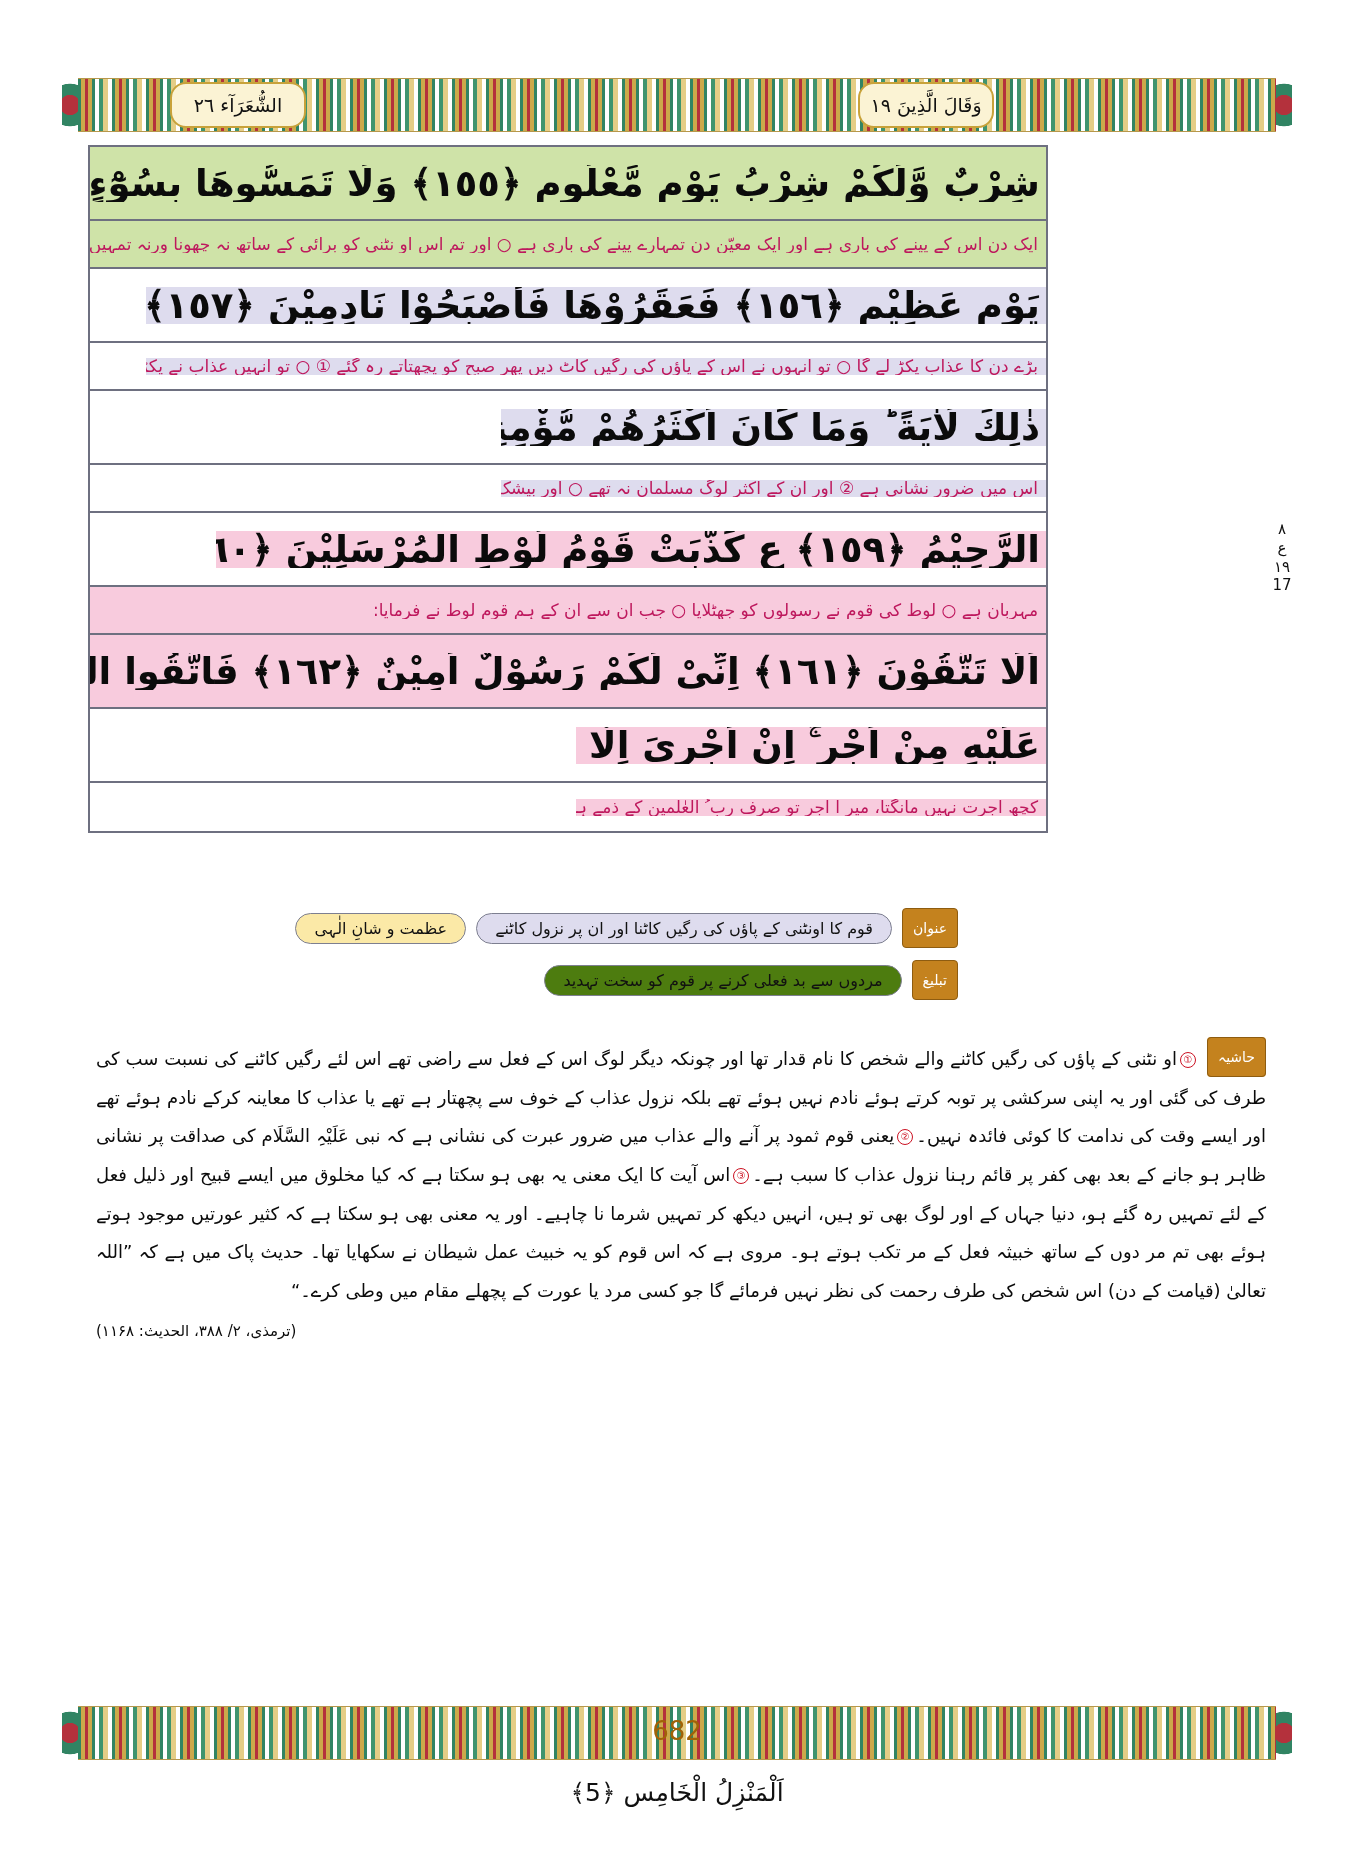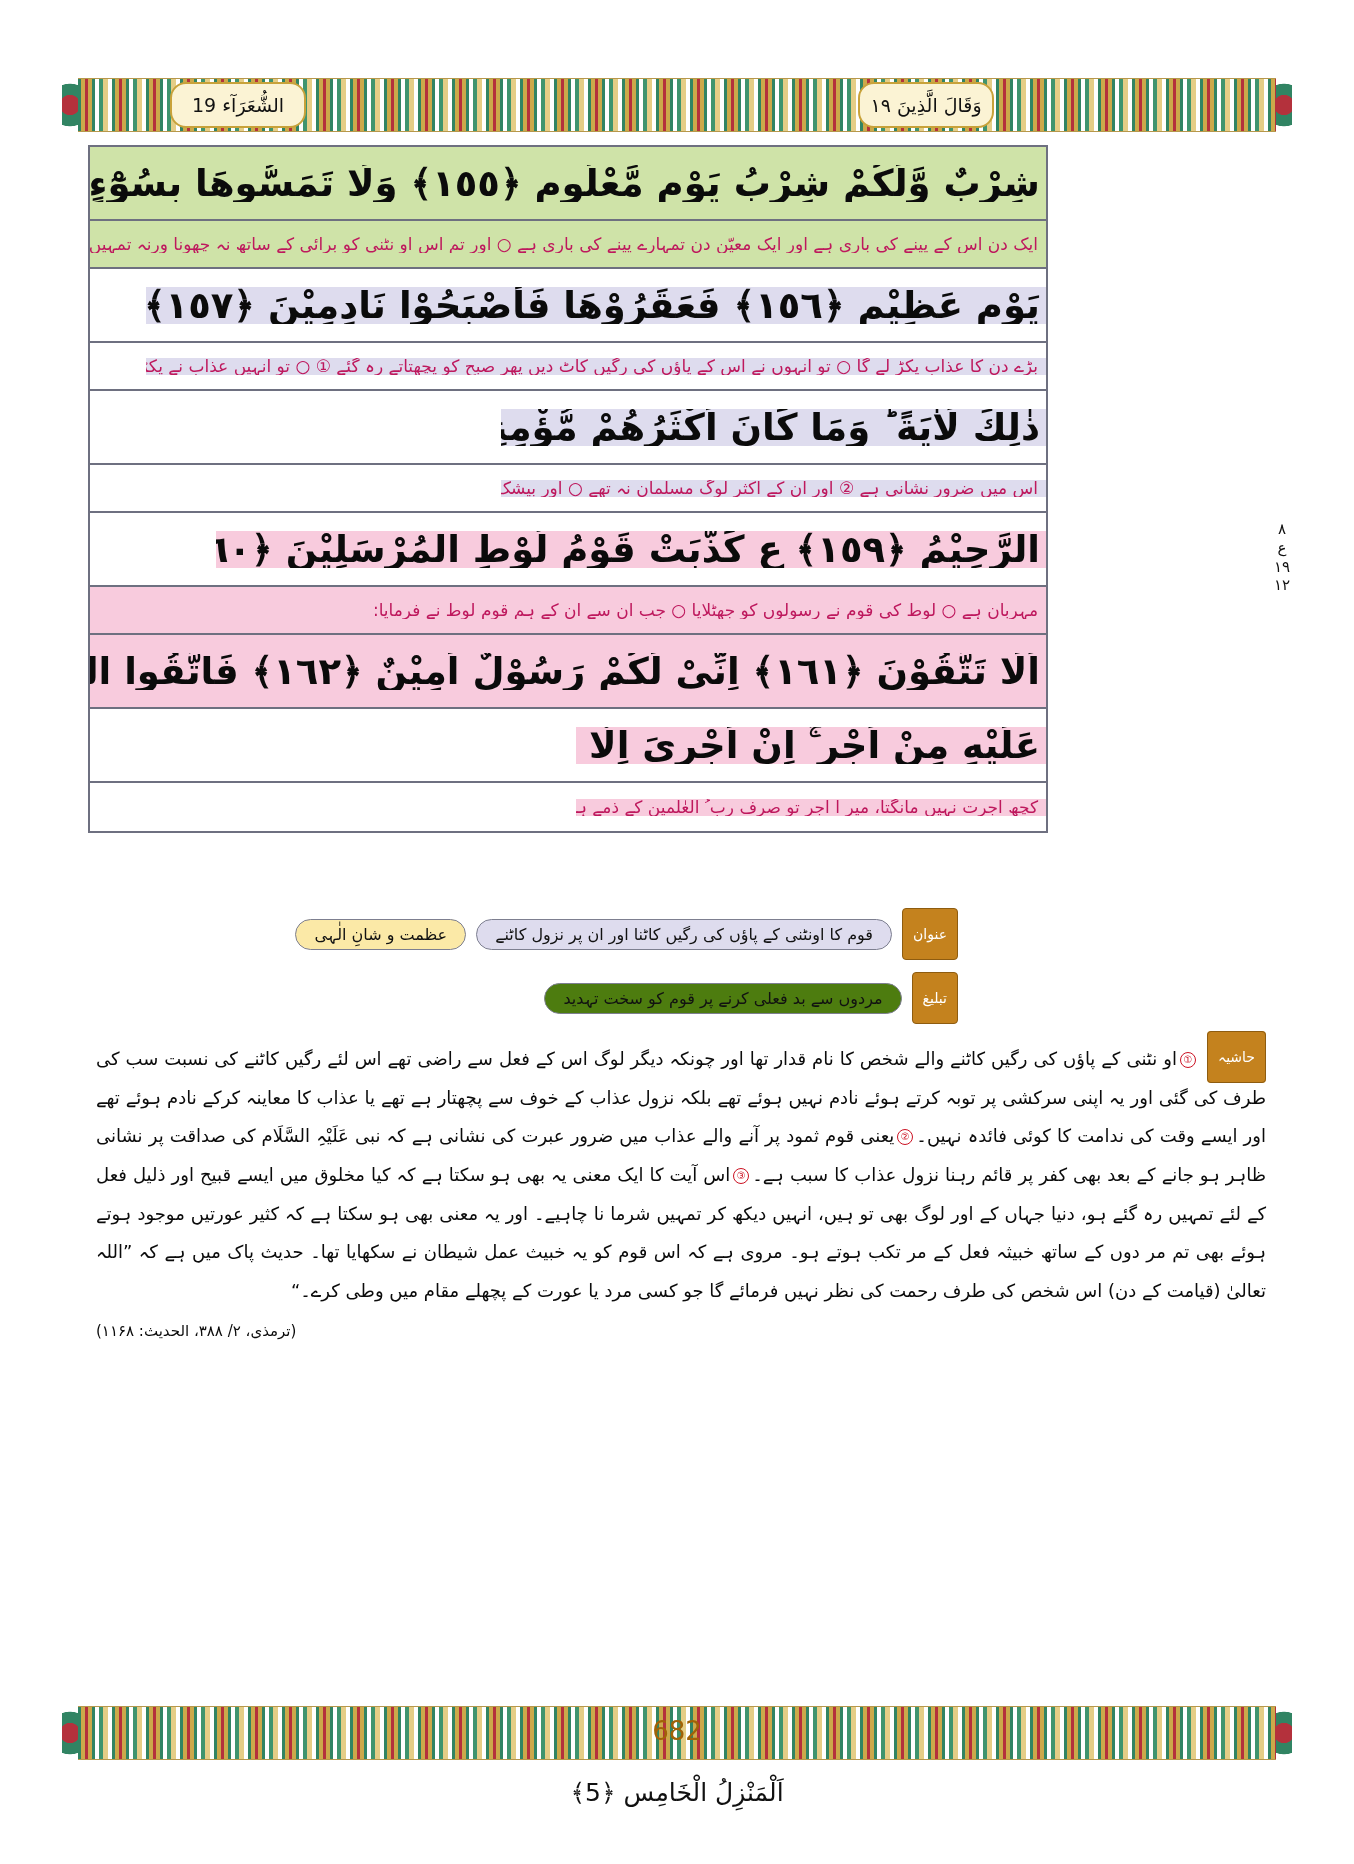--- a/index.html
+++ b/index.html
@@ -173,21 +173,21 @@
     align-items: center;
     gap: 10px;
     margin-bottom: 12px;
     padding-right: 190px;
   }
   .tag {
     background: #c4821e;
     color: #ffffff;
     font-family: "DejaVu Sans", sans-serif;
     font-size: 14px;
-    padding: 17px 10px;
+    padding: 11px 10px;
     border-radius: 4px;
     white-space: nowrap;
     border: 1px solid #8e5c10;
   }
   .pill {
     border-radius: 16px;
     border: 1.5px solid #7d7f90;
     padding: 5px 18px;
     font-family: "DejaVu Sans", sans-serif;
     font-size: 16px;
@@ -242,31 +242,31 @@
     direction: rtl;
   }
 </style>
 </head>
 <body>
 
 <div class="page">
 
   <div class="ornament-band top"></div>
   <div class="cartouche surah">
-    <span>الشُّعَرَآء 19</span>
+    <span>الشُّعَرَآء ٢٦</span>
   </div>
   <div class="cartouche para">
     <span>وَقَالَ الَّذِينَ ١٩</span>
   </div>
 
   <div class="margin-marks">
     <div>٨</div>
     <div>ع</div>
     <div>١٩</div>
-    <div>١٢</div>
+    <div>17</div>
   </div>
 
   <div class="text-block">
 
     <div class="row ar bg-green">
       <div class="seg bg-green" style="flex:1 1 100%;">
         <div class="atxt">شِرْبٌ وَّلَكُمْ شِرْبُ يَوْمٍ مَّعْلُومٍ ﴿١٥٥﴾ وَلَا تَمَسُّوهَا بِسُوْٓءٍ فَيَأْخُذَكُمْ عَذَابُ</div>
       </div>
     </div>
     <div class="row ur bg-green">

